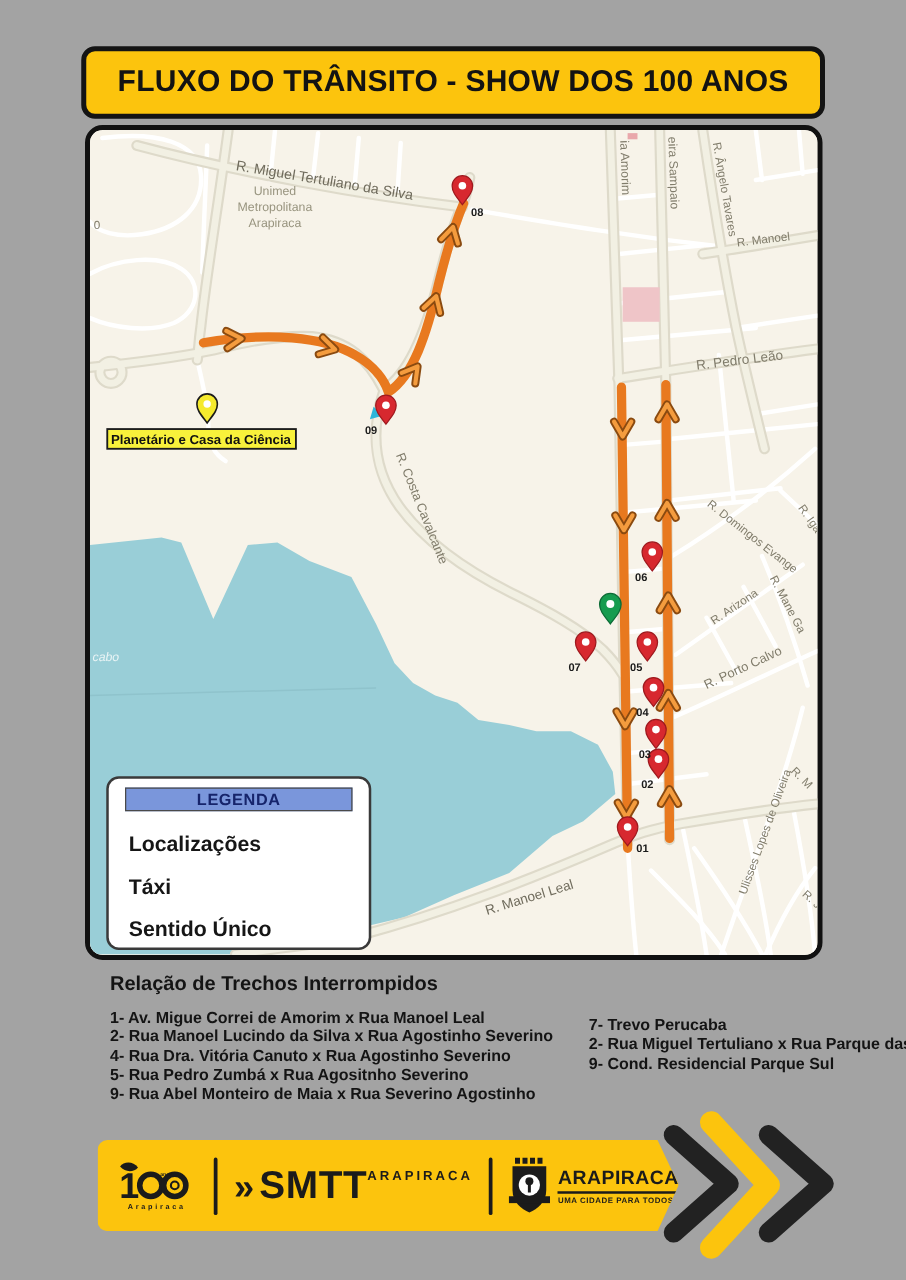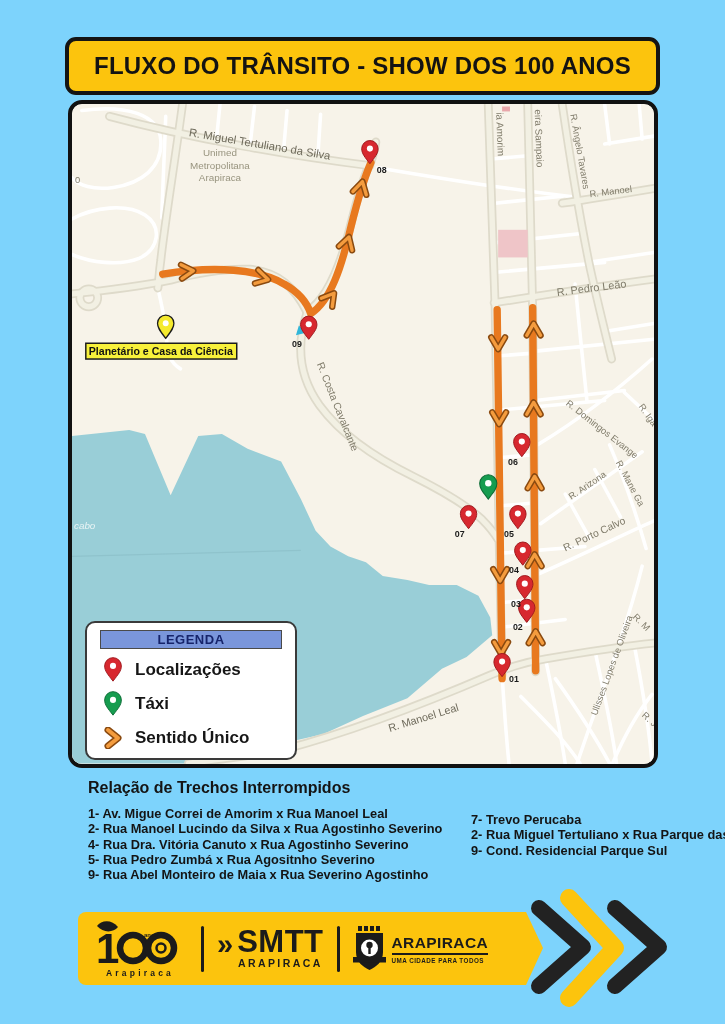--- a/index.html
+++ b/index.html
@@ -1,33 +1,33 @@
 <!DOCTYPE html>
 <html><head>
 <meta charset="utf-8">
 <style>
   html,body{margin:0;padding:0;background:#ffffff;}
-  .page{position:relative;width:725px;height:1024px;background:#7dd3fc;overflow:hidden;
+  .page{position:relative;width:725px;height:1024px;background:#a3a3a3;overflow:hidden;
         font-family:"Liberation Sans",sans-serif;color:#141414;}
   
   .hdr{position:absolute;left:65px;top:37px;width:595px;height:58px;background:#FCC40D;
        border:4px solid #141414;border-radius:11px;box-sizing:border-box;
        display:flex;align-items:center;justify-content:center;}
   .hdr span{font-size:24px;font-weight:800;letter-spacing:.2px;color:#131313;white-space:nowrap;}
   
   .mapframe{position:absolute;left:68px;top:100px;width:590px;height:668px;box-sizing:border-box;
             border:4px solid #111;border-radius:14px;overflow:hidden;background:#F7F3E9;}
   .mapframe svg{display:block;width:100%;height:100%;}
   
   .legend{position:absolute;left:85px;top:621px;width:212px;height:139px;background:#fff;
           border:2.5px solid #3a3a3a;border-radius:10px;box-sizing:border-box;z-index:5;}
   .legend .bar{margin:7px 13px 2px;background:#7A96DB;border:1.5px solid #4a4a4a;
                text-align:center;font-size:13px;font-weight:800;color:#16246B;
                letter-spacing:.5px;padding:1px 0;}
-  .legend .row{display:flex;align-items:center;gap:12px;padding:3px 0 0 16px;height:31px;}
+  .legend .row{display:flex;align-items:flex-start;gap:12px;padding:3px 0 0 16px;height:31px;flex-direction:column;}
   .legend .row .lbl{font-size:17px;font-weight:800;color:#161616;}
   
   .sec-title{position:absolute;left:88px;top:779px;font-size:16px;font-weight:700;}
   .col{position:absolute;font-size:12.8px;font-weight:700;line-height:15.3px;white-space:nowrap;}
   .col.left{left:88px;top:806px;}
   .col.right{left:424px;top:812px;margin-left:47px;}
   
   .banner{position:absolute;left:78px;top:912px;width:465px;height:73px;background:#FCC40D;
           border-radius:8px;clip-path:polygon(0 0,448px 0,465px 36px,448px 73px,0 73px);
           display:flex;align-items:center;gap:13px;padding-left:16px;box-sizing:border-box;}
@@ -278,21 +278,21 @@
       <text x="2" y="44" font-family="Liberation Sans, sans-serif" font-size="42" font-weight="900" fill="#1b1b1b">1</text>
       <circle cx="39" cy="29" r="13" fill="none" stroke="#1b1b1b" stroke-width="6.5"></circle>
       <circle cx="67" cy="29" r="13" fill="none" stroke="#1b1b1b" stroke-width="6.5"></circle>
       <circle cx="67" cy="29" r="4.5" fill="none" stroke="#1b1b1b" stroke-width="2.5"></circle>
       <text x="50" y="18" font-family="Liberation Sans, sans-serif" font-size="6" font-weight="bold" fill="#1b1b1b">anos</text>
       <text x="46" y="57" text-anchor="middle" font-family="Liberation Sans, sans-serif" font-size="8.5" font-weight="bold" letter-spacing="3.2" fill="#1b1b1b">Arapiraca</text>
     </svg>
     <div class="vdiv"></div>
     <div class="smtt">
       <span class="chev">»</span>
-      <span style="display:flex;flex-direction:column;align-items:center;">
+      <span style="display:flex;flex-direction:row;">
         <span class="nm">SMTT</span>
         <span class="ct">ARAPIRACA</span>
       </span>
     </div>
     <div class="vdiv"></div>
     <div class="citylogo">
       <svg width="33" height="46" viewBox="0 0 33 46">
         <rect x="5" y="0" width="4" height="5" fill="#1b1b1b"></rect>
           <rect x="11" y="0" width="4" height="5" fill="#1b1b1b"></rect>
         <rect x="17" y="0" width="4" height="5" fill="#1b1b1b"></rect>

